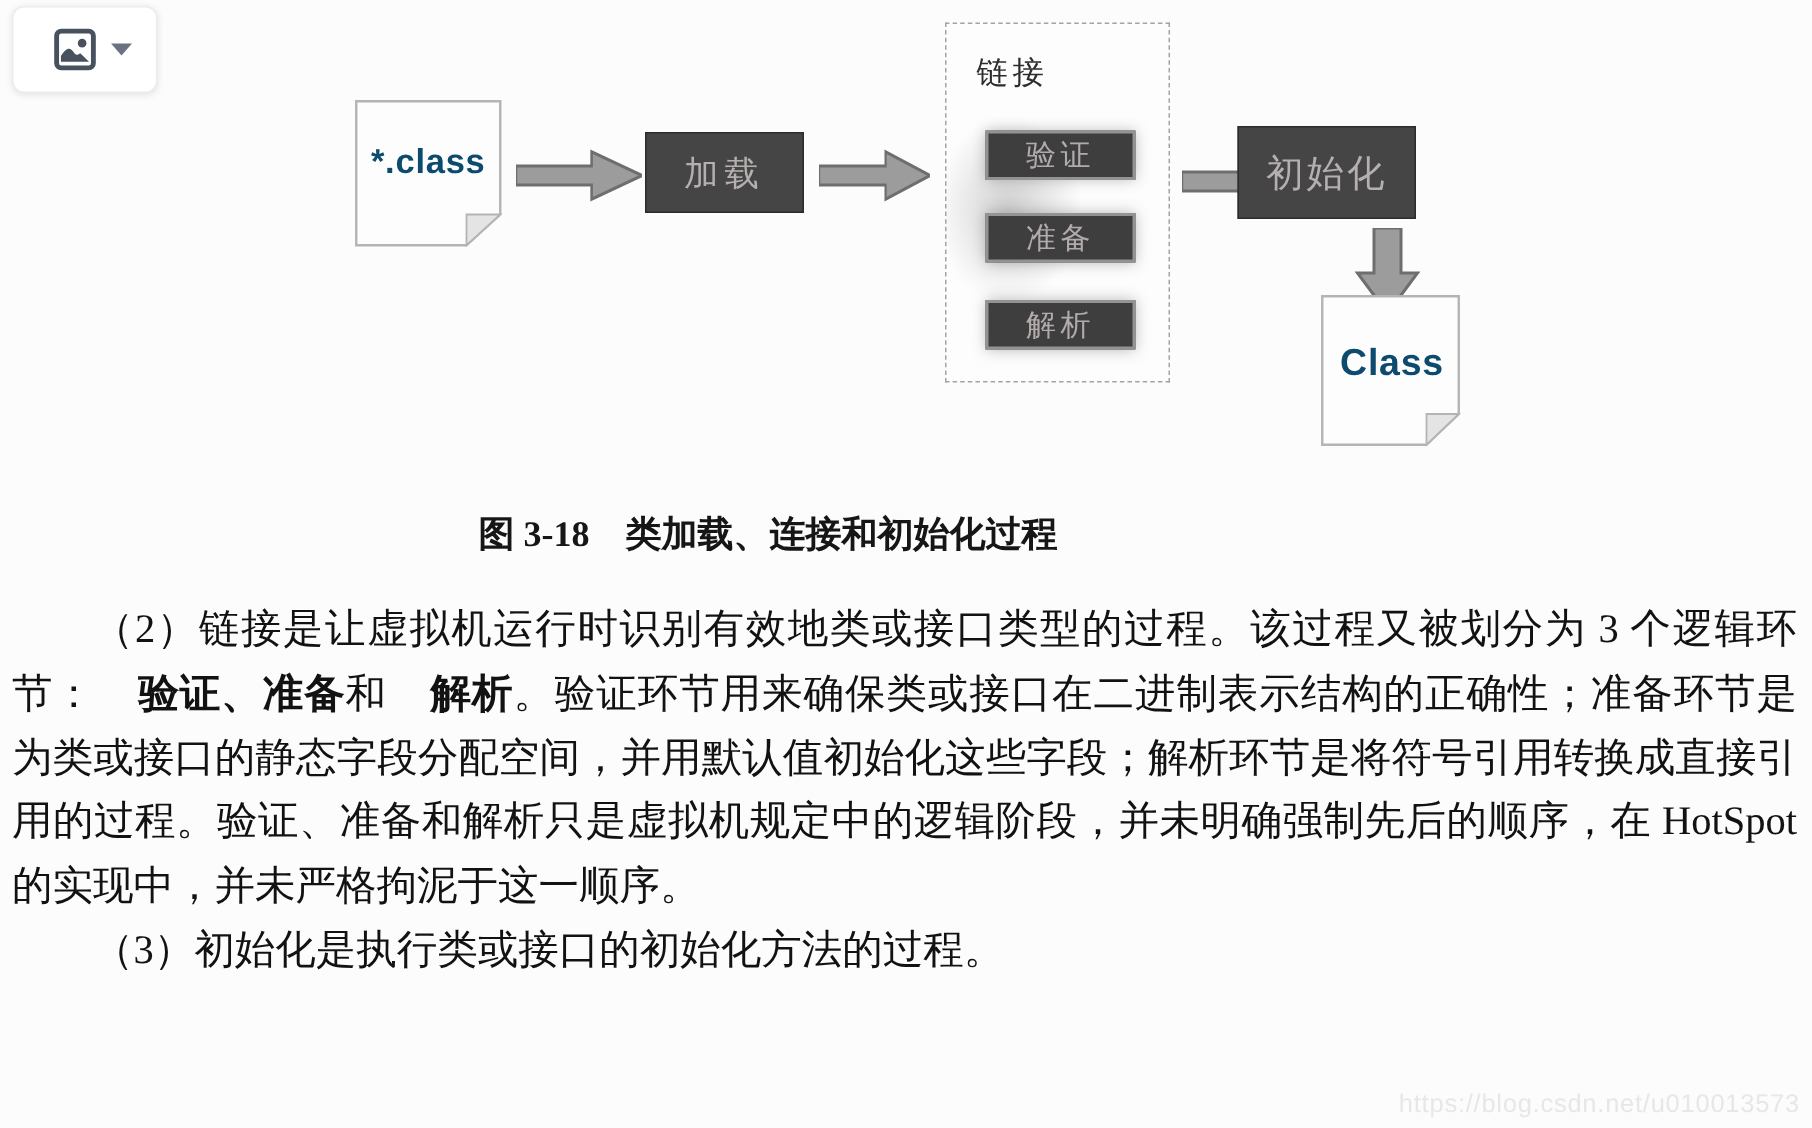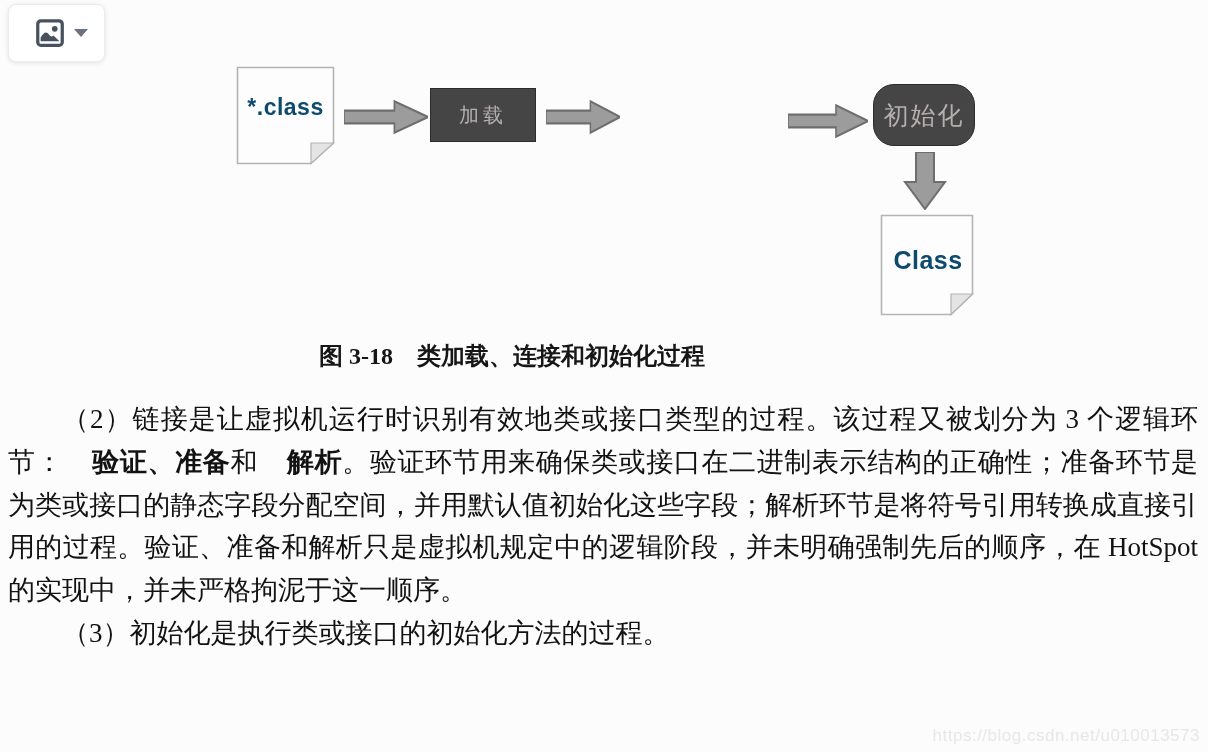--- a/index.html
+++ b/index.html
@@ -105,38 +105,44 @@
       <path d="M1.5,1.5 H97.5 V77 L75,97.5 H1.5 Z" fill="#fdfdfd" stroke="#b4b4b4" stroke-width="1.6"></path>
       <path d="M97.5,77 L75,97.5 L75,77 Z" fill="#e4e4e4" stroke="#b4b4b4" stroke-width="1.2"></path>
     </svg>
     <div class="note-label" style="top:28px; font-size:23px;">*.class</div>
   </div>
 
   <svg class="arrow-svg" style="left:344px; top:98px;" width="84" height="38" viewBox="0 0 100 36" preserveAspectRatio="none">
     <polygon points="0,12 60,12 60,3 100,18 60,33 60,24 0,24" fill="#9c9c9c" stroke="#6e6e6e" stroke-width="2"></polygon>
   </svg>
 
-  <div class="darkbox" style="left:430px; top:88px; width:106px; height:54px; font-size:20px;">加载</div>
+  <div class="darkbox" style="left:430px; top:88px; width:106px; height:54px; font-size:23px;">加载</div>
 
   <svg class="arrow-svg" style="left:546px; top:98px;" width="74" height="38" viewBox="0 0 100 36" preserveAspectRatio="none">
     <polygon points="0,12 60,12 60,3 100,18 60,33 60,24 0,24" fill="#9c9c9c" stroke="#6e6e6e" stroke-width="2"></polygon>
   </svg>
 
+  <div class="linkbox">
+    <div class="linkbox-title">链接</div>
+    <div class="ministep" style="top:71px;">验证</div>
+    <div class="ministep" style="top:126px;">准备</div>
+    <div class="ministep" style="top:184px;">解析</div>
+  </div>
 
   <svg class="arrow-svg" style="left:788px; top:102px;" width="80" height="38" viewBox="0 0 100 36" preserveAspectRatio="none">
     <polygon points="0,12 60,12 60,3 100,18 60,33 60,24 0,24" fill="#9c9c9c" stroke="#6e6e6e" stroke-width="2"></polygon>
   </svg>
 
-  <div class="darkbox" style="left:873px; top:84px; width:102px; height:62px; font-size:25px; letter-spacing:2px;border-radius:21px;">初始化</div>
+  <div class="darkbox" style="left:825px; top:84px; width:119px; height:62px; font-size:25px; letter-spacing:2px;">初始化</div>
 
   <svg class="arrow-svg" style="left:903px; top:152px;" width="44" height="58" viewBox="0 0 44 58">
     <polygon points="13,0 31,0 31,30 42,30 22,57 2,30 13,30" fill="#9c9c9c" stroke="#6e6e6e" stroke-width="2"></polygon>
   </svg>
 
-  <div class="note" style="left:880px; top:214px; width:96px; height:102px;border-radius:12px;">
+  <div class="note" style="left:880px; top:196px; width:96px; height:102px;border-radius:12px;">
     <svg width="94" height="102" viewBox="0 0 94 102">
       <path d="M1.5,1.5 H92.5 V80 L71,100.5 H1.5 Z" fill="#fdfdfd" stroke="#b4b4b4" stroke-width="1.6"></path>
       <path d="M92.5,80 L71,100.5 L71,80 Z" fill="#e4e4e4" stroke="#b4b4b4" stroke-width="1.2"></path>
     </svg>
     <div class="note-label" style="top:32px; font-size:25px;">Class</div>
   </div>
 
 </div>
 
 <div class="caption">图 3-18　类加载、连接和初始化过程</div>

